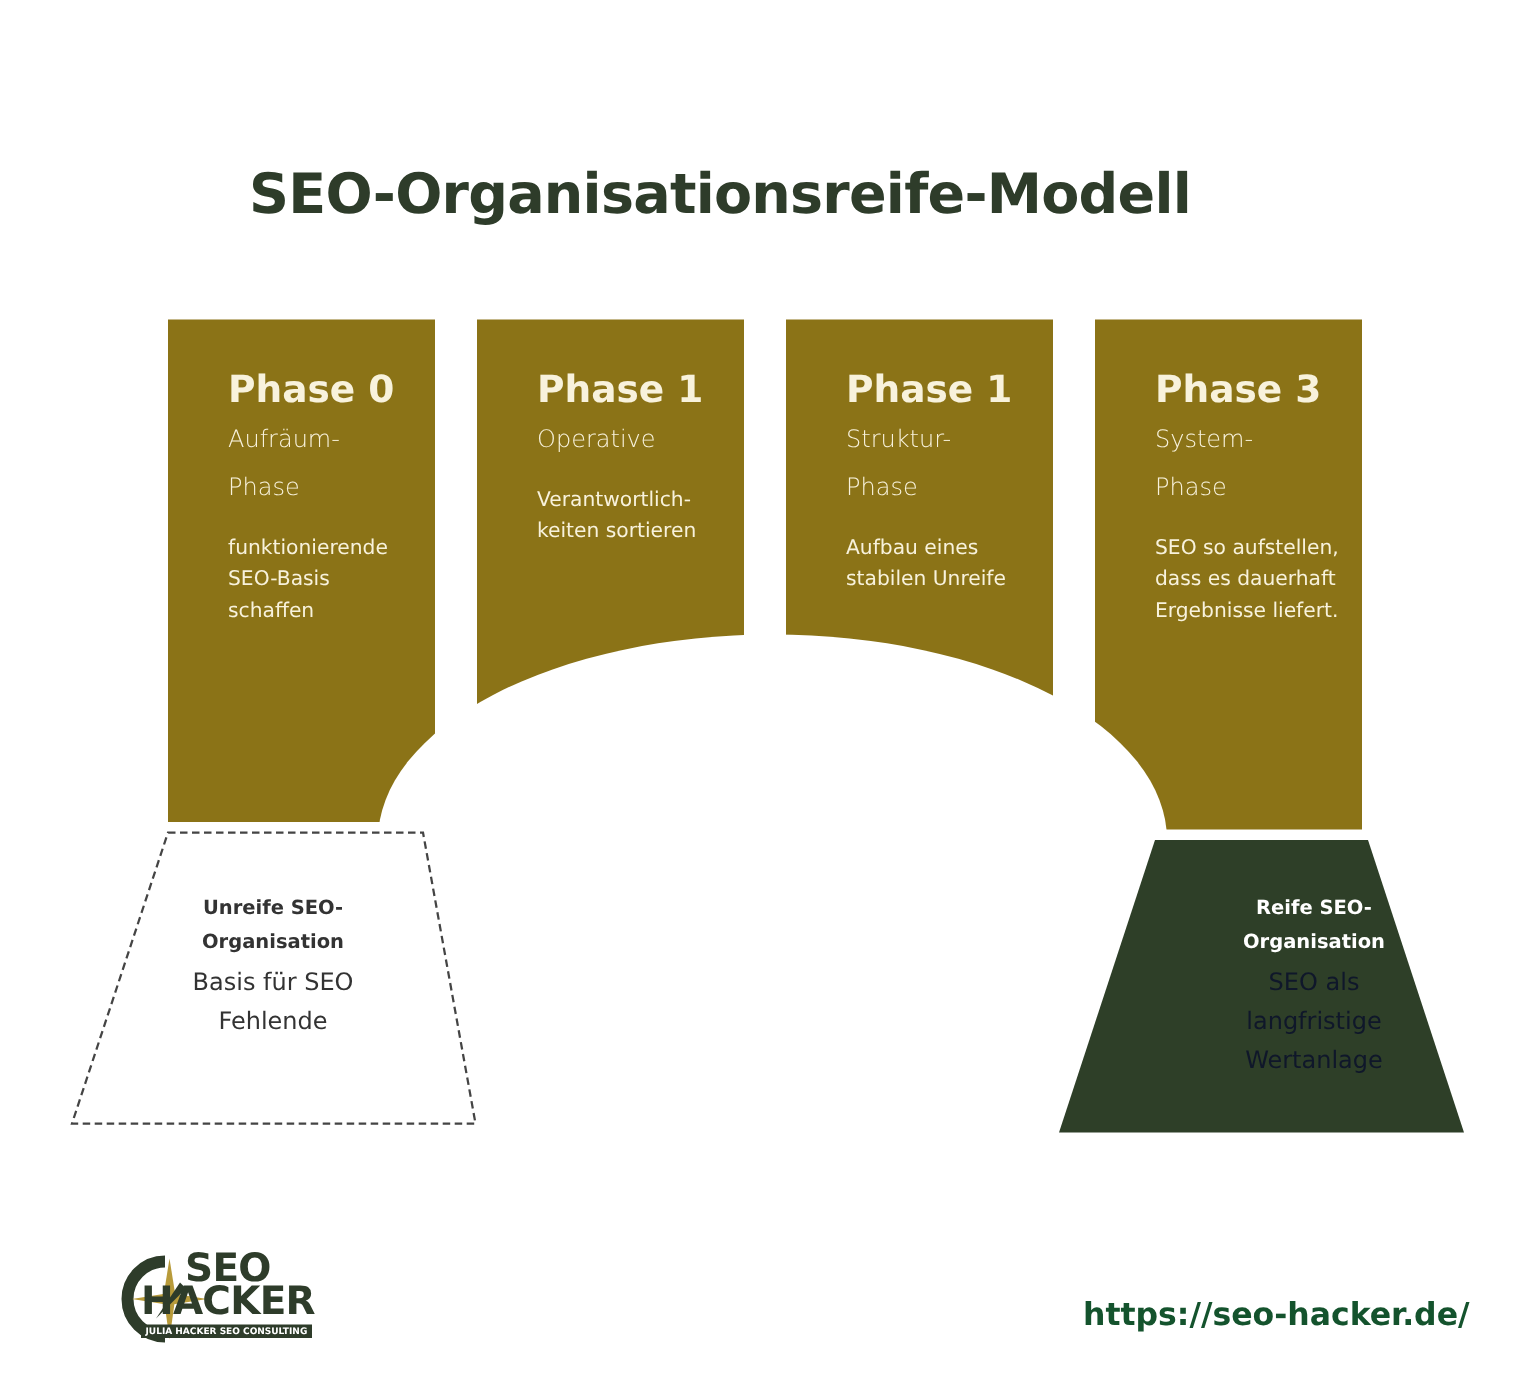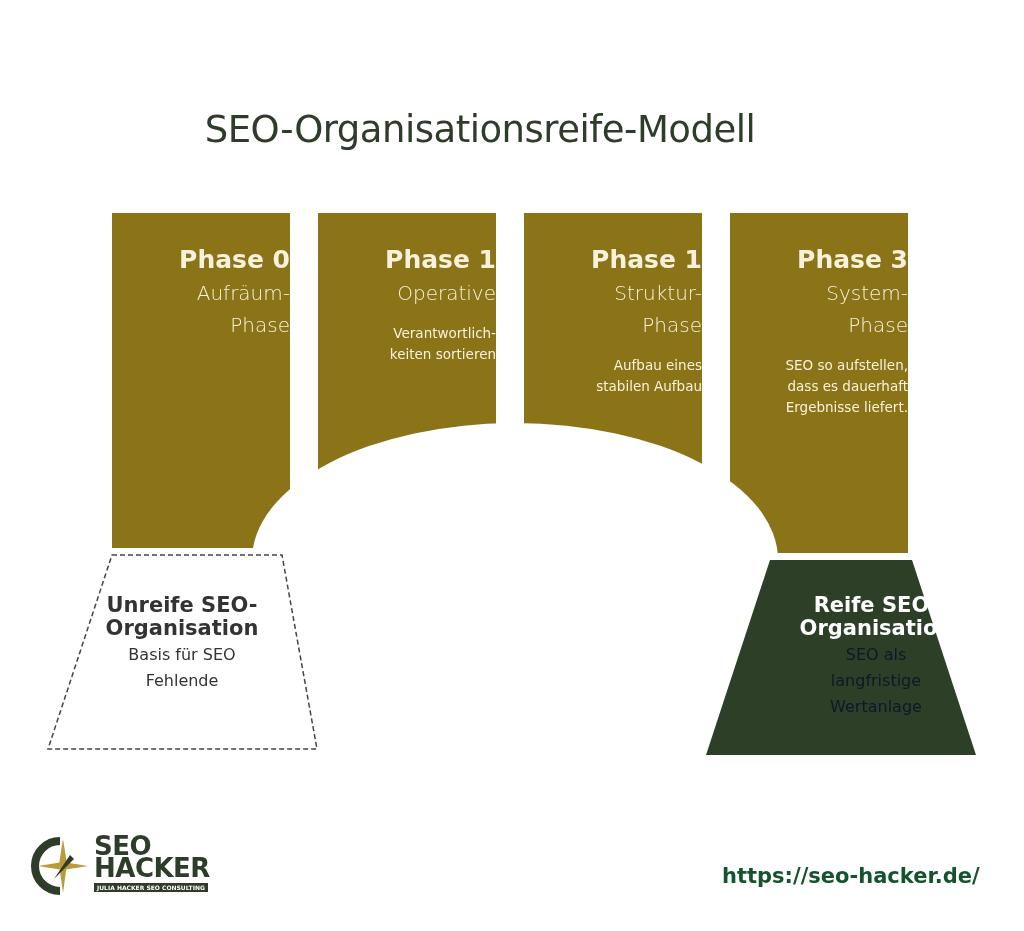--- a/index.html
+++ b/index.html
@@ -1,29 +1,29 @@
 <!DOCTYPE html>
 <html><head>
 <meta charset="utf-8">
 <style>
   html, body { margin:0; padding:0; background:#ffffff; }
   body { width:1024px; height:931px; position:relative; overflow:hidden; font-family:"DejaVu Sans", sans-serif; }
-  .title { position:absolute; top:108px; left:0; width:960px; text-align:center; font-size:37px; font-weight:normal; color:#2e3c2a; letter-spacing:-0.5px; }
+  .title { position:absolute; top:108px; left:0; width:960px; text-align:center; font-size:37px; font-weight:bold; color:#2e3c2a; letter-spacing:-0.5px; }
   svg.shapes { position:absolute; left:0; top:0; }
-  .col-text { position:absolute; top:243px; width:178px; text-align:right; color:#f8f2dc; }
+  .col-text { position:absolute; top:243px; width:178px; text-align:left; color:#f8f2dc;padding-left:40px; }
   .col-text .ph { font-size:25px; font-weight:bold; line-height:34px; }
-  .col-text .nm { font-size:20px; line-height:32px; font-weight:300; }
+  .col-text .nm { font-size:16px; line-height:32px; font-weight:300; }
   .col-text .ds { font-size:13.5px; line-height:21px; margin-top:14px; }
   .org { position:absolute; text-align:center; width:220px; }
-  .org .h { font-size:21px; font-weight:bold; line-height:23px; }
+  .org .h { font-size:13px; font-weight:bold; line-height:23px; }
   .org .d { font-size:16px; line-height:26px; margin-top:2px; }
   .org.left { left:72px; top:594px; color:#333; }
   .org.right { left:766px; top:594px; color:#ffffff; }
   .org.right .d { color:#0f172a; }
-  .logo { position:absolute; left:30px; top:835px; width:160px; height:62px; }
+  .logo { position:absolute; left:30px; top:835px; width:160px; height:62px;text-align:center; }
   .logo-text { position:absolute; left:64px; top:0; font-weight:bold; color:#2e3c2a; font-size:26px; line-height:22px; letter-spacing:-0.5px; }
   .logo-sub { position:absolute; left:64px; top:48px; background:#2e3c2a; color:#fff; font-size:6px; font-weight:bold; padding:1px 3px; white-space:nowrap; }
   .url { position:absolute; left:722px; top:864px; font-size:21px; font-weight:bold; color:#14532d; }
 </style>
 </head>
 <body>
 
 <div class="title">SEO-Organisationsreife-Modell</div>
 
 <svg class="shapes" width="1024" height="931">
@@ -40,36 +40,41 @@
     <rect x="730" y="213" width="178" height="340"></rect>
   </g>
   <polygon points="112,555 282,555 317,749 48,749" fill="none" stroke="#444" stroke-width="1.5" stroke-dasharray="5,3"></polygon>
   <polygon points="770,560 912,560 976,755 706,755" fill="#2e3f28"></polygon>
 </svg>
 
 <div class="col-text" style="left:112px">
   <div class="ph">Phase 0</div>
   <div class="nm">Aufräum-</div>
   <div class="nm">Phase</div>
+  <div class="ds">
+    <div>funktionierende</div>
+      <div>SEO-Basis</div>
+      <div>schaffen</div>
+  </div>
 </div>
 <div class="col-text" style="left:318px">
   <div class="ph">Phase 1</div>
   <div class="nm">Operative</div>
   <div class="ds">
     <div>Verantwortlich-</div>
       <div>keiten sortieren</div>
   </div>
 </div>
 <div class="col-text" style="left:524px">
   <div class="ph">Phase 1</div>
   <div class="nm">Struktur-</div>
   <div class="nm">Phase</div>
   <div class="ds">
     <div>Aufbau eines</div>
-      <div>stabilen Aufbau</div>
+      <div>stabilen Unreife</div>
   </div>
 </div>
 <div class="col-text" style="left:730px">
   <div class="ph">Phase 3</div>
   <div class="nm">System-</div>
   <div class="nm">Phase</div>
   <div class="ds">
     <div>SEO so aufstellen,</div>
       <div>dass es dauerhaft</div>
       <div>Ergebnisse liefert.</div>

